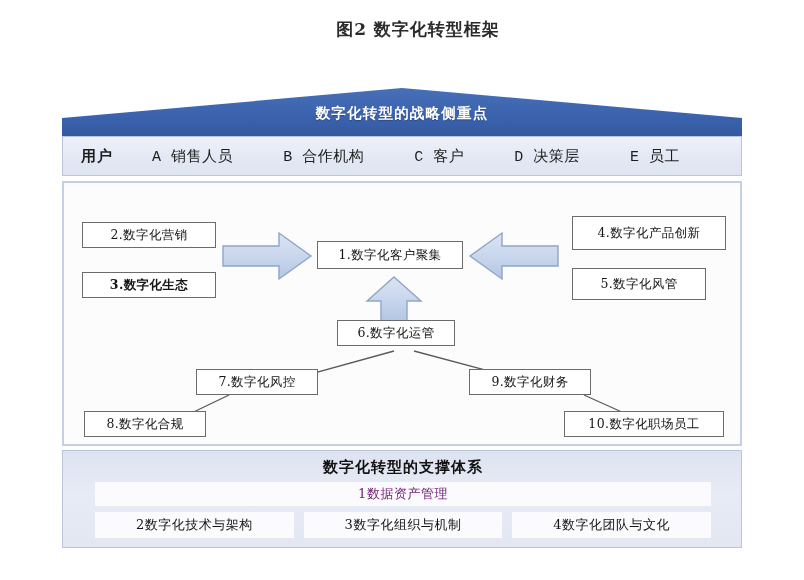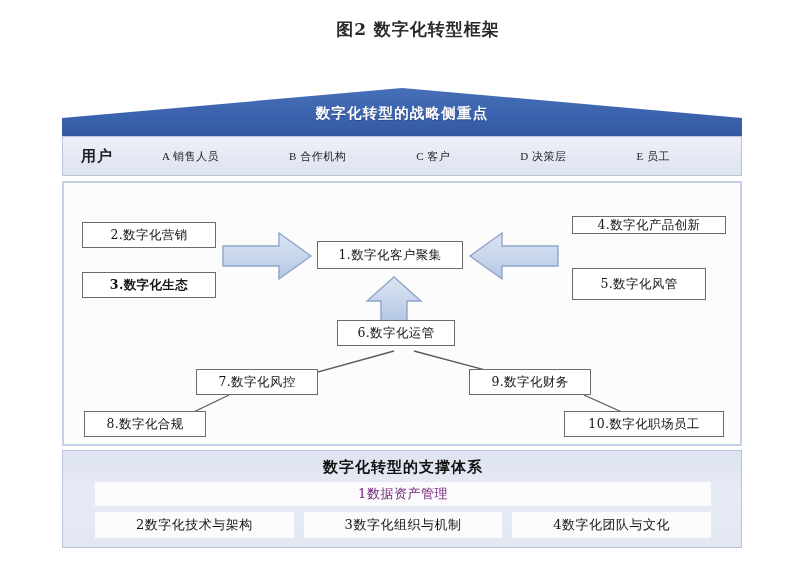--- a/index.html
+++ b/index.html
@@ -46,22 +46,22 @@
     font-size:15px;font-weight:bold;color:#1d1d1d;
     font-family:"DejaVu Serif","Liberation Serif",serif;
     margin-left:18px;letter-spacing:1px;
   }
   .user-items{
     display:flex;flex:1;align-items:center;
     justify-content:space-around;
     margin-left:14px;margin-right:36px;
   }
   .user-item{
-    font-size:11px;color:#1d1d1d;
-    font-family:Liberation Serif, serif;
+    font-size:15px;color:#1d1d1d;
+    font-family:Liberation Mono, monospace;
     letter-spacing:.5px;white-space:nowrap;
   }
 
   
   .cap-frame{
     position:absolute;left:62px;top:181px;width:680px;height:265px;
     border:2px solid #c3d0e6;
     background:#fcfcfd;
     box-sizing:border-box;
   }
@@ -166,21 +166,21 @@
       <line x1="350" y1="168" x2="500" y2="208" stroke="#5a5a5a" stroke-width="1.3"></line>
 
       <line x1="165" y1="212" x2="90" y2="248" stroke="#5a5a5a" stroke-width="1.3"></line>
 
       <line x1="520" y1="212" x2="600" y2="248" stroke="#5a5a5a" stroke-width="1.3"></line>
     </svg>
 
     <div class="nbox" style="left:18px;top:39px;width:134px;height:26px;">2.数字化营销</div>
     <div class="nbox" style="left:18px;top:89px;width:134px;height:26px;font-weight:bold;">3.数字化生态</div>
 
-    <div class="nbox" style="left:508px;top:33px;width:154px;height:18px;">4.数字化产品创新</div>
+    <div class="nbox" style="left:508px;top:33px;width:154px;height:34px;">4.数字化产品创新</div>
     <div class="nbox" style="left:508px;top:85px;width:134px;height:32px;">5.数字化风管</div>
 
     <div class="nbox" style="left:253px;top:58px;width:146px;height:28px;">1.数字化客户聚集</div>
 
     <div class="nbox" style="left:273px;top:137px;width:118px;height:26px;">6.数字化运管</div>
 
     <div class="nbox" style="left:132px;top:186px;width:122px;height:26px;">7.数字化风控</div>
     <div class="nbox" style="left:405px;top:186px;width:122px;height:26px;">9.数字化财务</div>
 
     <div class="nbox" style="left:20px;top:228px;width:122px;height:26px;">8.数字化合规</div>

